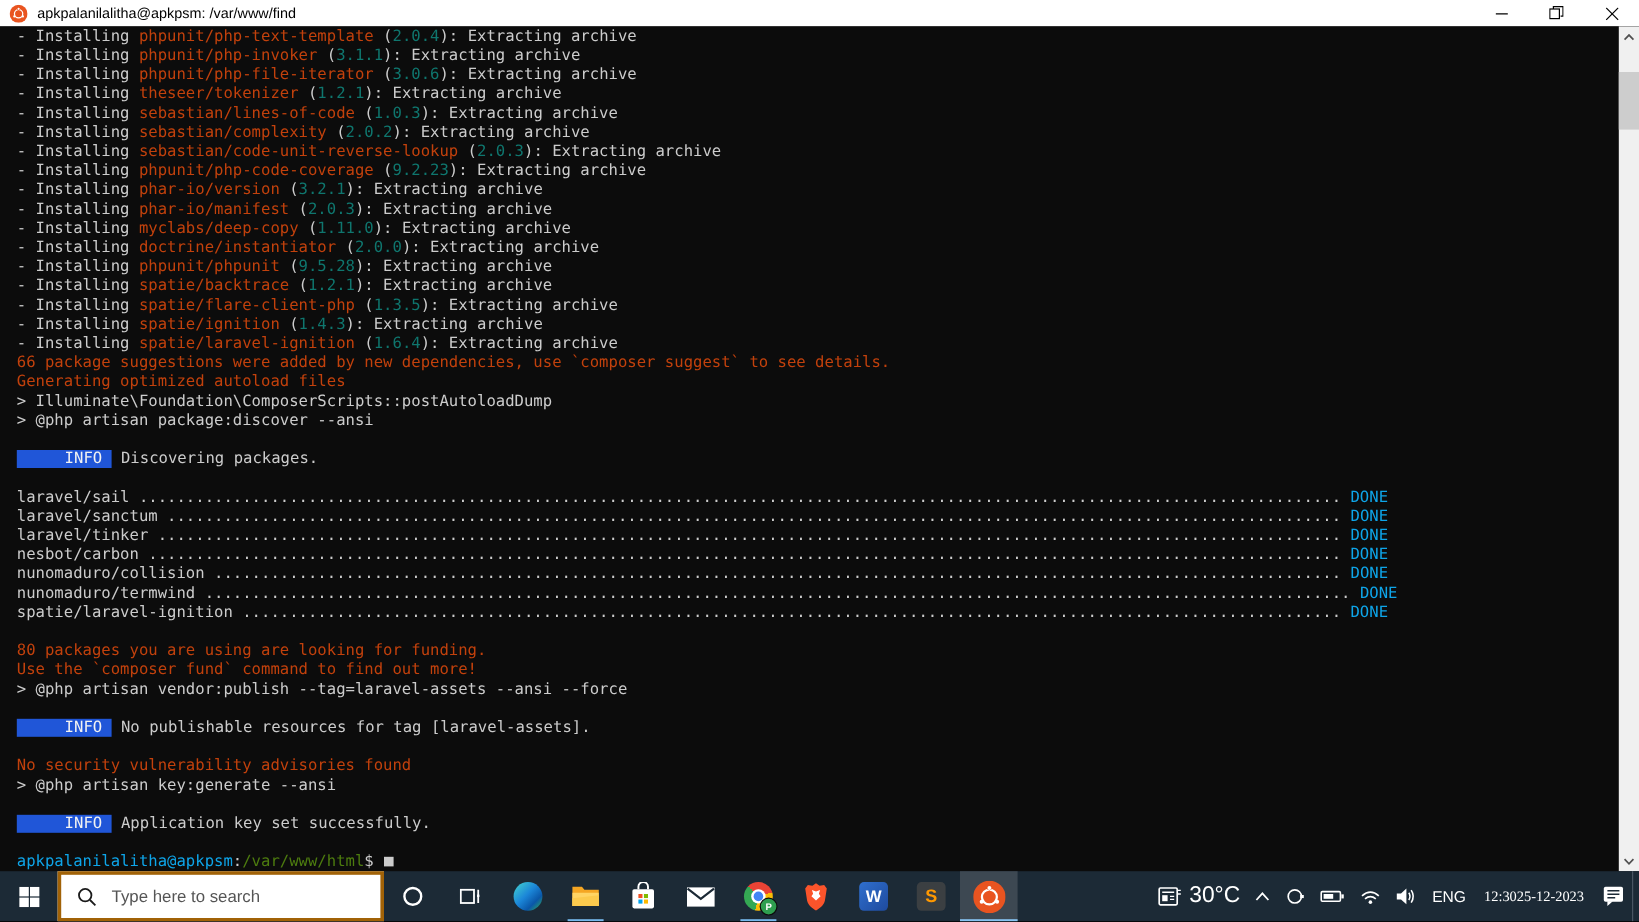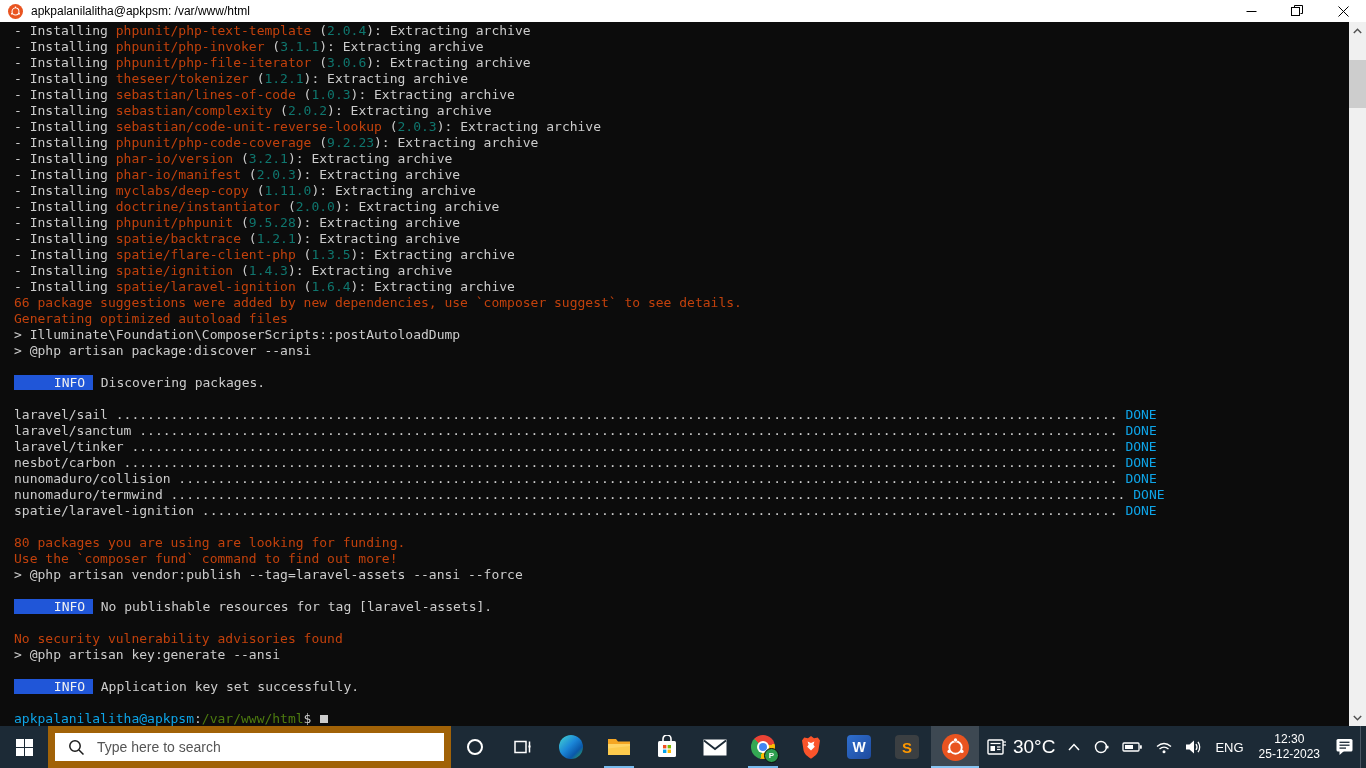--- a/index.html
+++ b/index.html
@@ -23,21 +23,21 @@
 
   
   .vscroll{position:absolute;top:0;right:0;bottom:0;width:17px;background:#f0f0f0;}
   .varrow{position:absolute;left:0;width:17px;height:17px;display:flex;align-items:center;justify-content:center;}
   .varrow.up{top:0;} .varrow.down{bottom:0;}
   .vthumb{position:absolute;left:0;top:38px;width:17px;height:48px;background:#cdcdcd;}
 
   
   .taskbar{position:absolute;left:0;right:0;bottom:0;height:42px;background:#1c2a36;display:flex;align-items:stretch;color:#fff;}
   .tb-btn{width:48px;flex:0 0 auto;display:flex;align-items:center;justify-content:center;position:relative;}
-  .search-box{width:403px;flex:0 0 auto;background:#ffffff;border:7px solid #a16207;box-sizing:border-box;display:flex;align-items:center;}
+  .search-box{width:272px;flex:0 0 auto;background:#ffffff;border:3px solid #a16207;box-sizing:border-box;display:flex;align-items:center;}
   .search-box svg{margin-left:13px;flex:0 0 auto;}
   .search-box input{border:0;outline:none;flex:1;font-family:"Liberation Sans",sans-serif;font-size:14px;color:#111;margin-left:10px;background:transparent;}
   .search-box input::placeholder{color:#555;opacity:1;}
   .app.running::after{content:"";position:absolute;left:9px;right:9px;bottom:0;height:2px;background:#76b9ed;}
   .app.active{background:#3d4852;}
   .app.active::after{content:"";position:absolute;left:0;right:0;bottom:0;height:2px;background:#87c4f2;}
   .icon-sq{width:24px;height:24px;border-radius:4px;display:flex;align-items:center;justify-content:center;font-weight:bold;}
   .edge-circle{width:24px;height:24px;border-radius:50%;background:linear-gradient(135deg,#45d6d0 0%,#1b86d8 45%,#0a57a8 72%,#35b854 100%);}
   .chrome-wrap{position:relative;width:26px;height:26px;}
   .chrome{position:absolute;inset:1px;border-radius:50%;background:conic-gradient(from -45deg,#ea4335 0 33%,#fbbc05 0 66%,#34a853 0 100%);}
@@ -45,38 +45,38 @@
   .chrome-dot{position:absolute;inset:9px;border-radius:50%;background:#4285f4;}
   .chrome-badge{position:absolute;right:-3px;bottom:-3px;width:13px;height:13px;border-radius:50%;background:#2e9e4f;border:1px solid #0c0c0c;
     color:#fff;font-size:8px;line-height:13px;font-weight:bold;text-align:center;font-family:"Liberation Sans",sans-serif;}
   .word-icon{background:linear-gradient(135deg,#2f6fce,#1e4a9e);color:#fff;font-size:14px;}
   .subl-icon{background:#3b3f42;color:#ff9800;font-size:15px;}
 
   .tray{margin-left:auto;display:flex;align-items:center;}
   .tray-item{display:flex;align-items:center;padding:0 6px;height:100%;}
   .tray-text{font-size:13px;color:#fff;}
   .temp-text{font-size:19px;margin-left:6px;}
-  .clock{flex-direction:column;justify-content:center;text-align:center;font-size:12px;line-height:15px;padding:0 9px;}
+  .clock{flex-direction:row;justify-content:center;text-align:center;font-size:12px;line-height:15px;padding:0 9px;font-family:Liberation Serif, serif;}
   .show-desktop{width:5px;height:100%;border-left:1px solid #4a5663;}
 </style>
 </head>
 <body>
 
 <div class="screen">
 
   <div class="titlebar">
     <svg class="appicon" viewBox="0 0 26 26">
       <circle cx="13" cy="13" r="13" fill="#e95420"></circle>
       <circle cx="13" cy="13" r="6" fill="none" stroke="#fff" stroke-width="1.8"></circle>
       <circle cx="13" cy="5.8" r="2" fill="#e95420" stroke="#e95420"></circle>
       <circle cx="13" cy="5.8" r="1.6" fill="#fff"></circle>
       <circle cx="6.8" cy="16.8" r="1.6" fill="#fff"></circle>
       <circle cx="19.2" cy="16.8" r="1.6" fill="#fff"></circle>
     </svg>
-    <span class="title-text">apkpalanilalitha@apkpsm: /var/www/html</span>
+    <span class="title-text">apkpalanilalitha@apkpsm: /var/www/find</span>
     <div class="win-controls">
       <div class="ctrl">
         <svg width="11" height="11" viewBox="0 0 11 11">
             <line x1="0.5" y1="5.5" x2="10.5" y2="5.5" stroke="#000" stroke-width="1"></line>
           </svg>
       </div>
       <div class="ctrl">
         <svg width="12" height="12" viewBox="0 0 12 12">
           <rect x="0.5" y="2.5" width="8" height="8" fill="none" stroke="#000"></rect>
           <path d="M3.5 2.5 V0.5 H11.5 V8.5 H9.5" fill="none" stroke="#000"></path>

